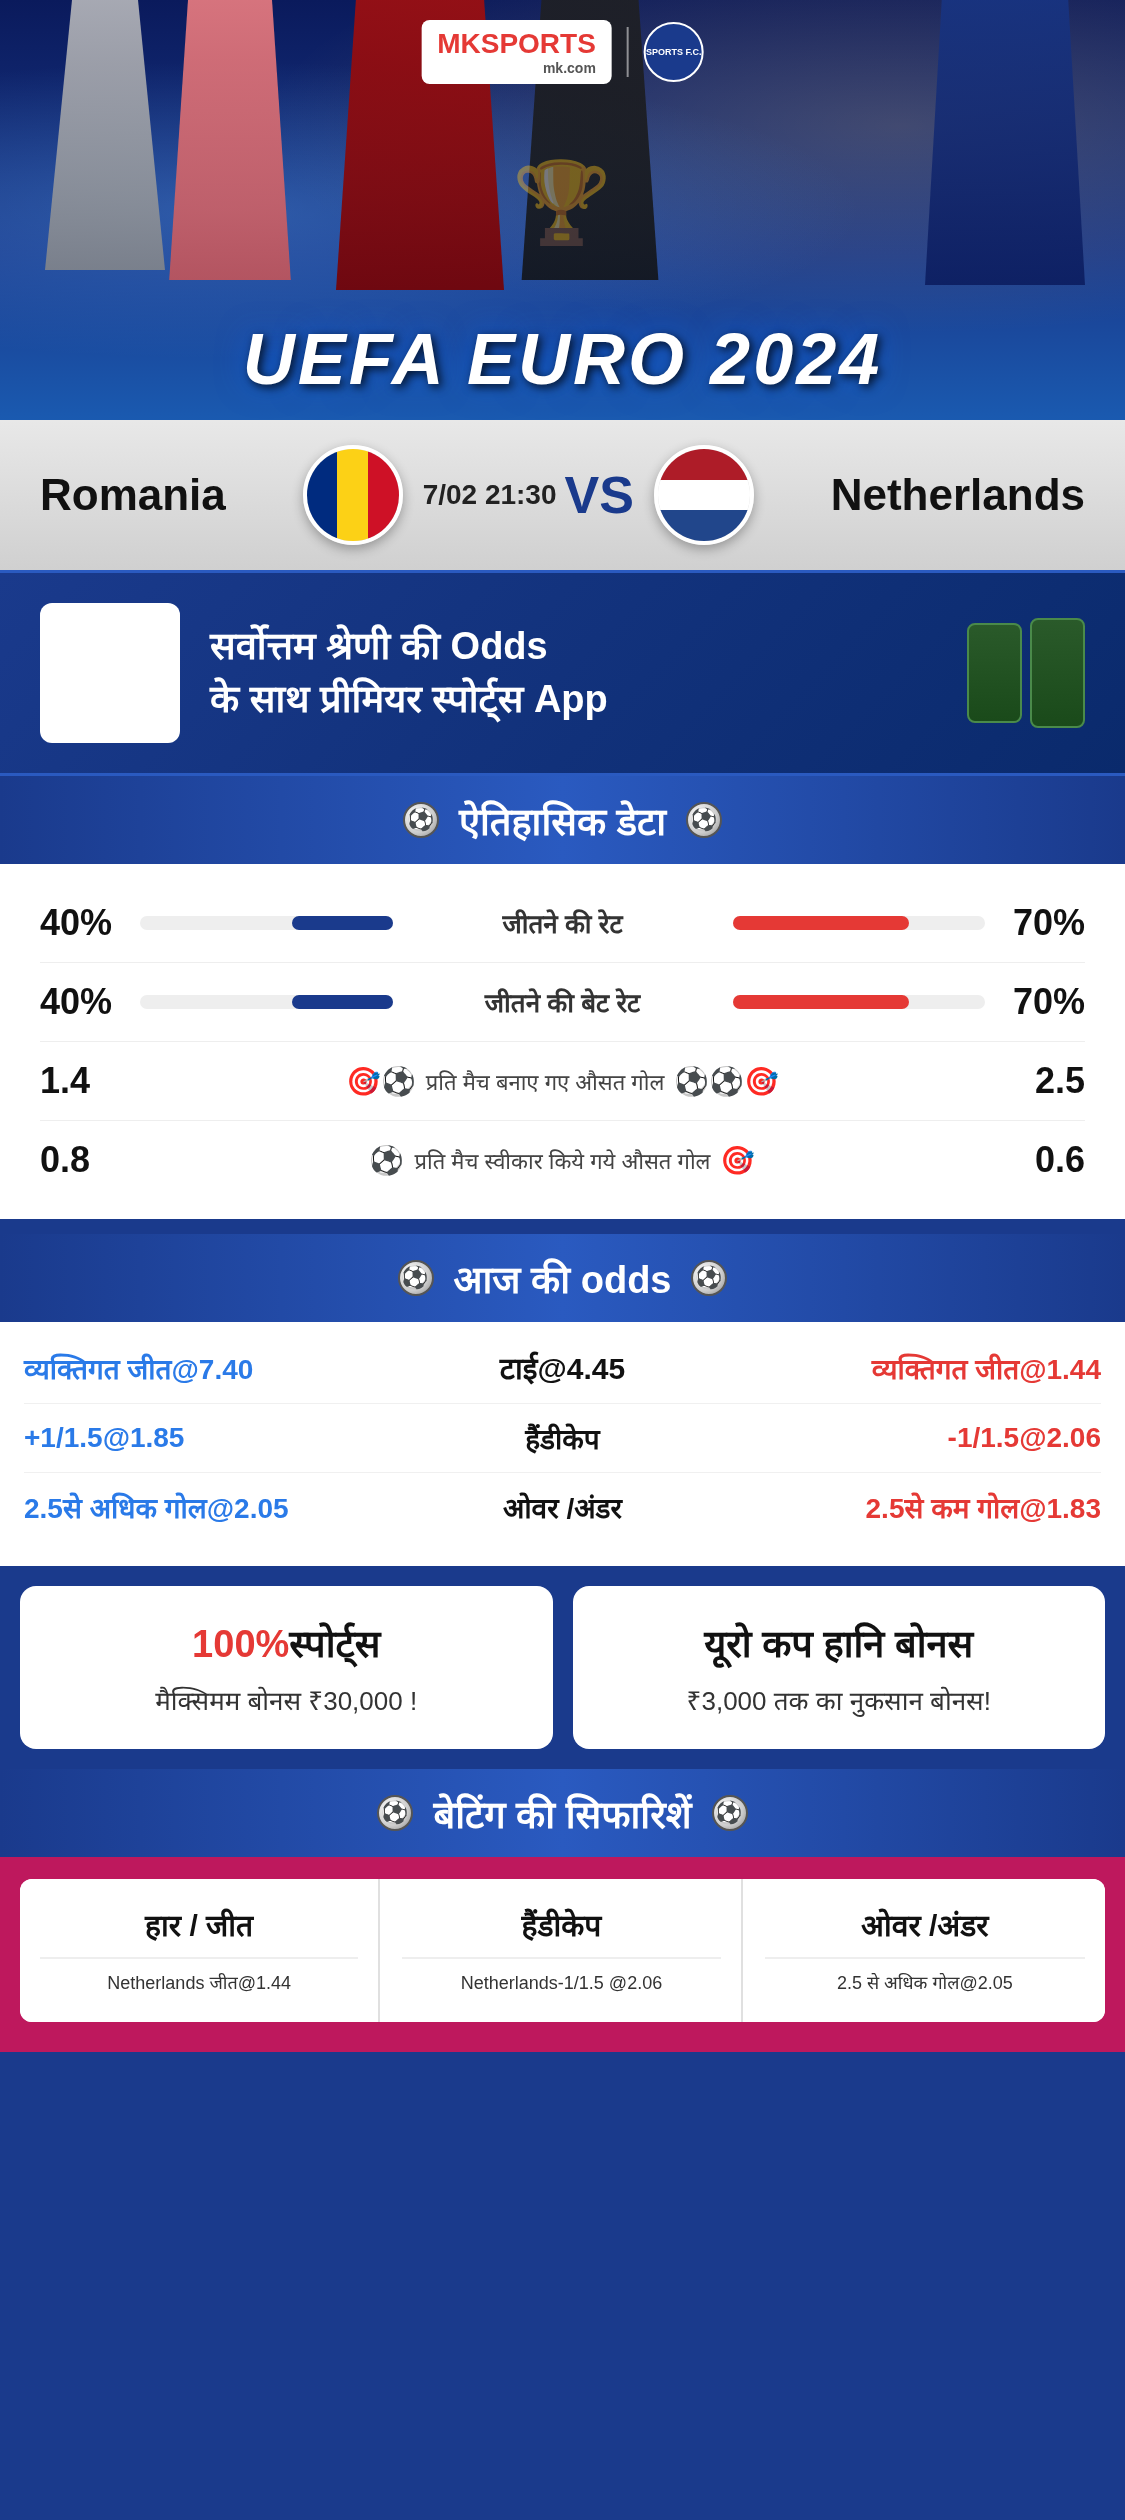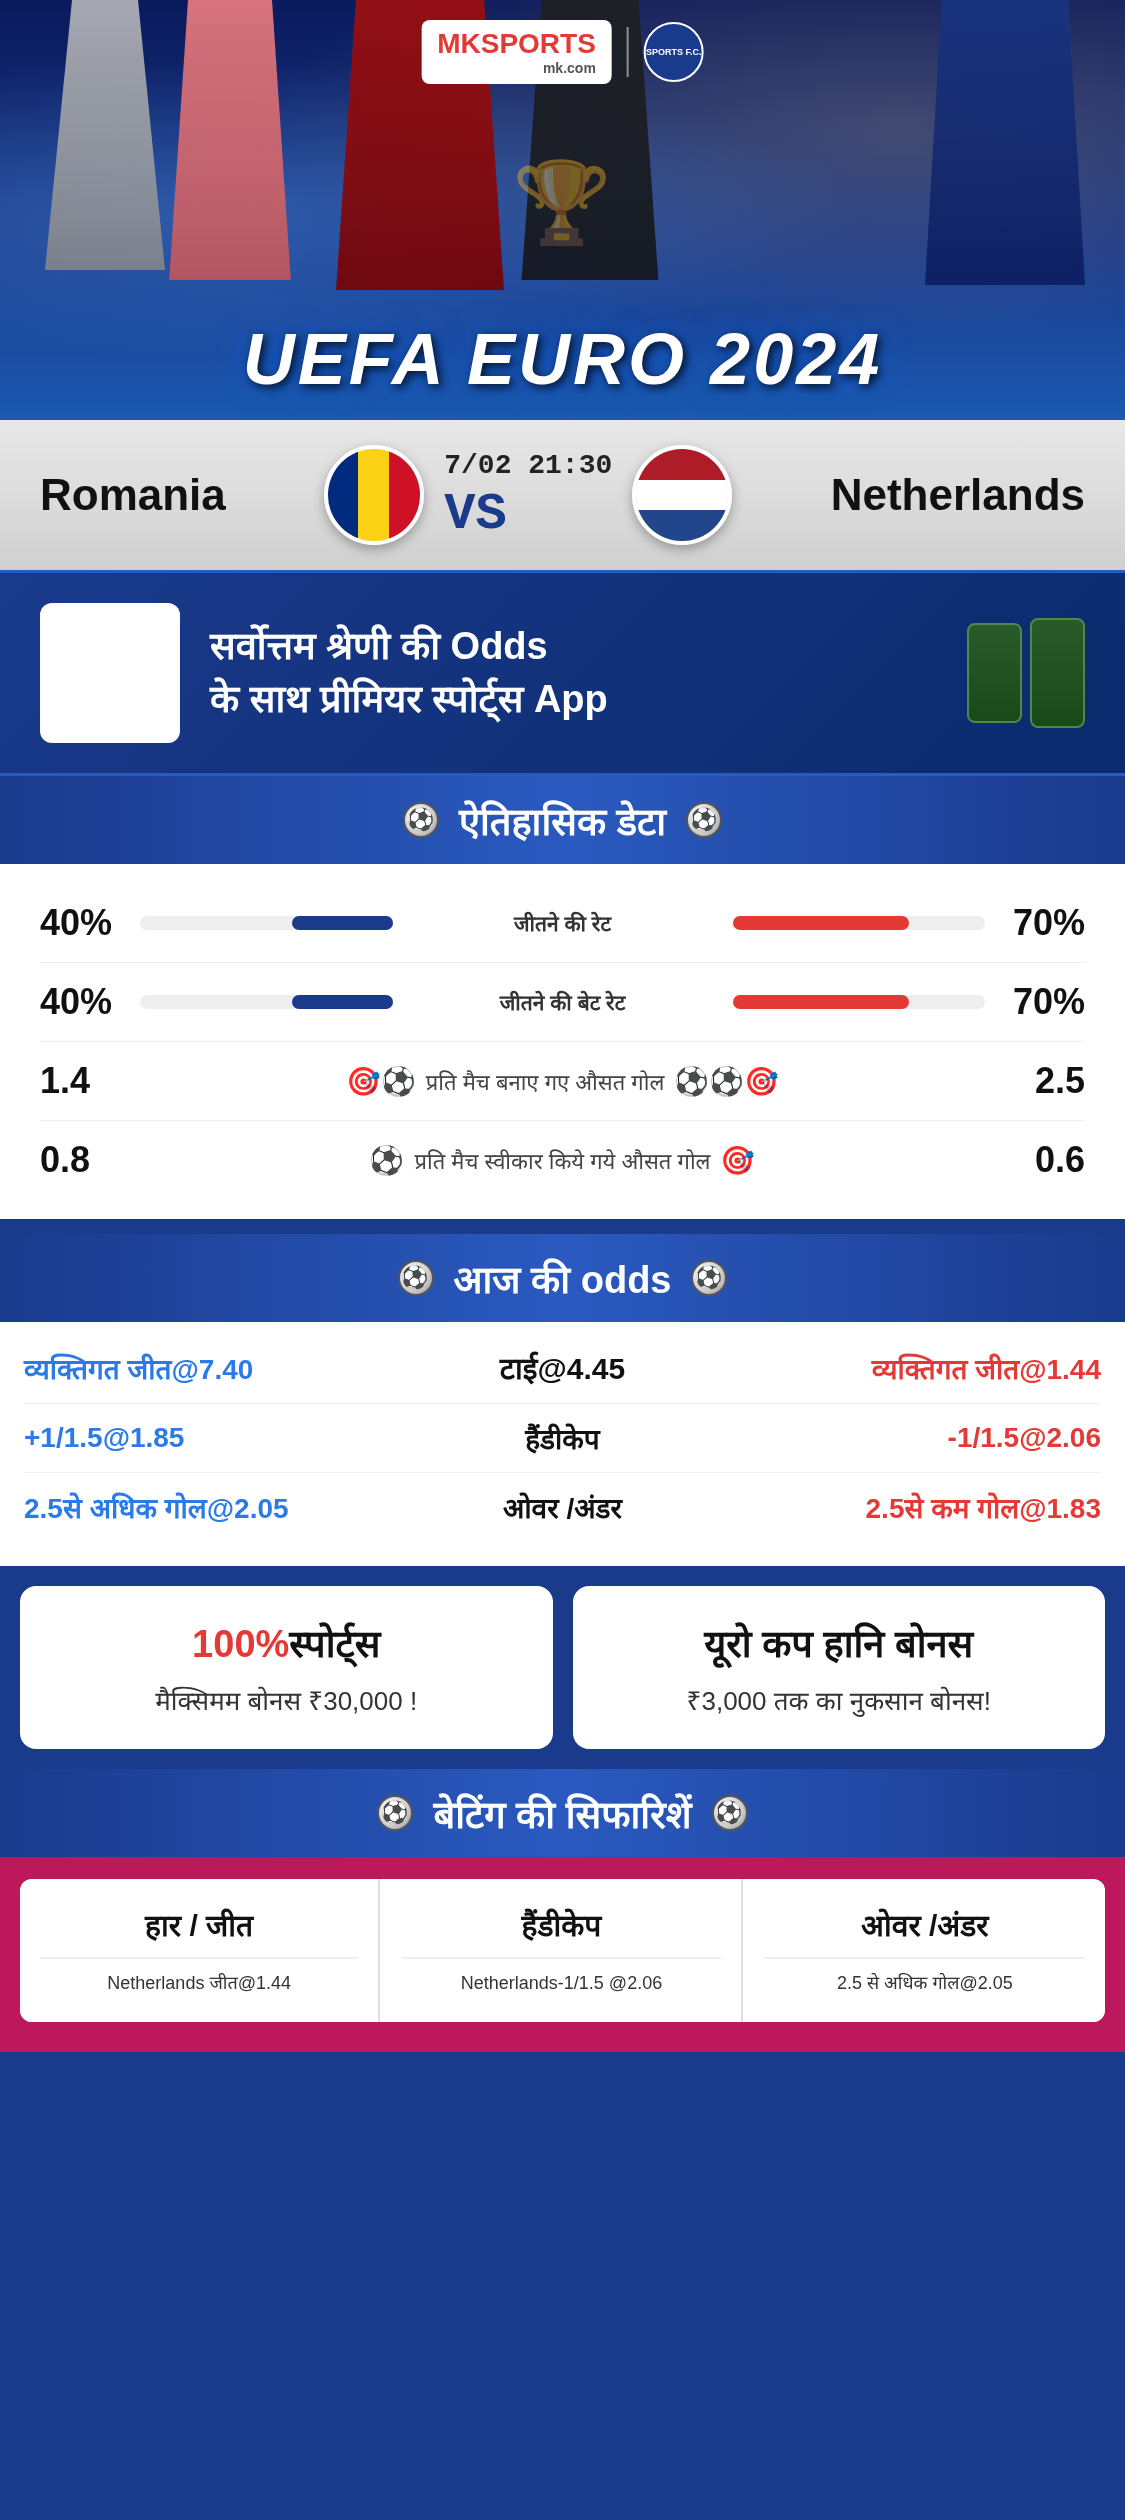--- a/index.html
+++ b/index.html
@@ -88,23 +88,23 @@
       align-items: center;
       justify-content: space-between;
     }
     .team-name {
       font-size: 44px;
       font-weight: 900;
       color: #111;
     }
     .match-center {
       display: flex;
-      flex-direction: column;
+      flex-direction: row;
+      align-items: center;
       gap: 8px;
-      font-family: Liberation Mono, monospace;
     }
     .match-date {
       font-size: 28px;
       font-weight: bold;
       color: #222;
     }
     .match-vs {
       font-size: 52px;
       font-weight: 900;
       color: #1a3a8c;
@@ -240,21 +240,21 @@
       justify-content: flex-end;
     }
     .stat-bar-fill-left {
       height: 100%;
       border-radius: 7px;
       background: #1a3a8c;
     }
     .stat-label {
       width: 300px;
       text-align: center;
-      font-size: 21px;
+      font-size: 26px;
       font-weight: 600;
       color: #333;
       flex-shrink: 0;
     }
     .stat-bar-right {
       flex: 1;
       height: 14px;
       background: #eee;
       border-radius: 7px;
     }

